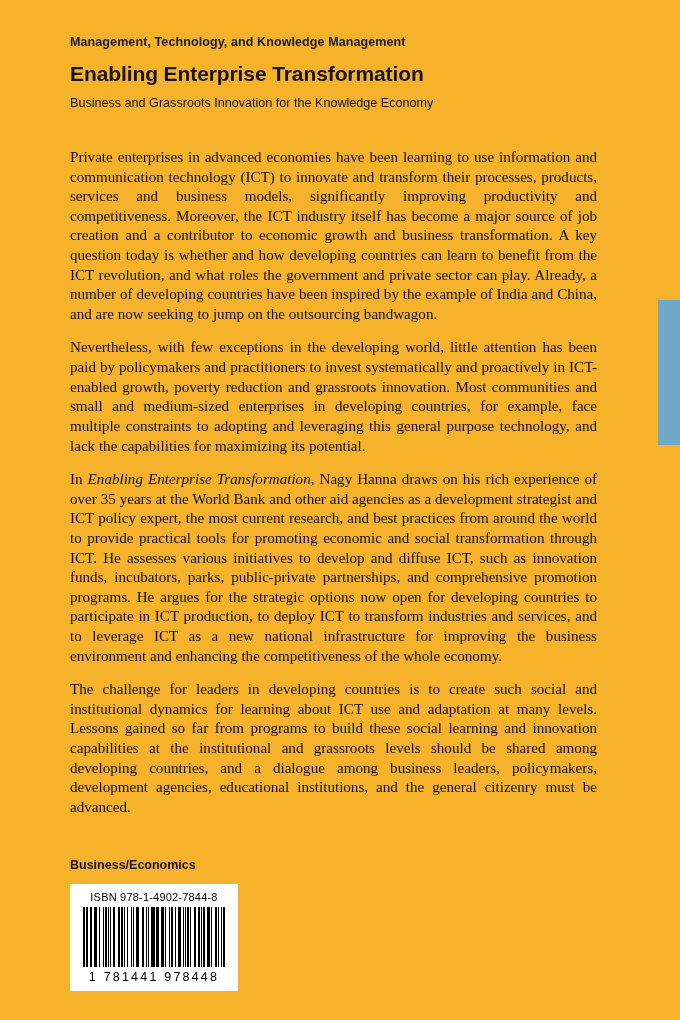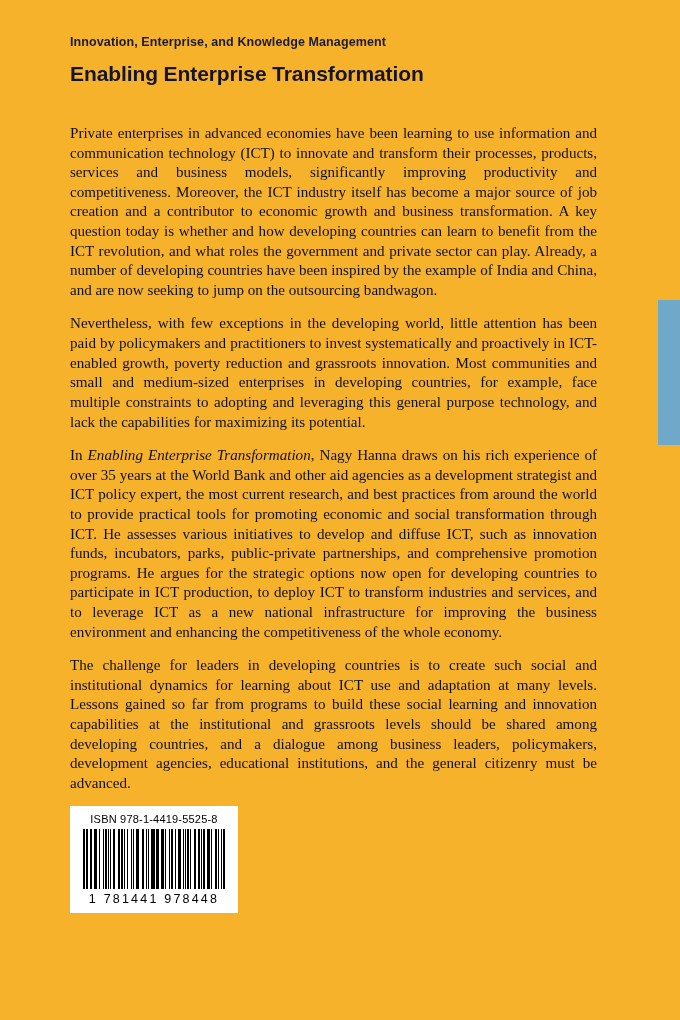--- a/index.html
+++ b/index.html
@@ -124,36 +124,38 @@
 </style>
 </head>
 <body>
 
 <div class="page">
 
   <div class="side-band"></div>
 
   <div class="content">
 
-    <div class="series-line">Innovation, Enterprise, and Knowledge Management</div>
+    <div class="series-line">Management, Technology, and Knowledge Management</div>
 
 
     <div class="book-title">Enabling Enterprise Transformation</div>
 
+    <div class="subtitle">Business and Grassroots Innovation for the Knowledge Economy</div>
 
     <div class="blurb">
       <p>Private enterprises in advanced economies have been learning to use information and communication technology (ICT) to innovate and transform their processes, products, services and business models, significantly improving productivity and competitiveness. Moreover, the ICT industry itself has become a major source of job creation and a contributor to economic growth and business transformation. A key question today is whether and how developing countries can learn to benefit from the ICT revolution, and what roles the government and private sector can play. Already, a number of developing countries have been inspired by the example of India and China, and are now seeking to jump on the outsourcing bandwagon.</p>
       <p>Nevertheless, with few exceptions in the developing world, little attention has been paid by policymakers and practitioners to invest systematically and proactively in ICT-enabled growth, poverty reduction and grassroots innovation. Most communities and small and medium-sized enterprises in developing countries, for example, face multiple constraints to adopting and leveraging this general purpose technology, and lack the capabilities for maximizing its potential.</p>
       <p><span>In </span><em>Enabling Enterprise Transformation</em><span>, Nagy Hanna draws on his rich experience of over 35 years at the World Bank and other aid agencies as a development strategist and ICT policy expert, the most current research, and best practices from around the world to provide practical tools for promoting economic and social transformation through ICT. He assesses various initiatives to develop and diffuse ICT, such as innovation funds, incubators, parks, public-private partnerships, and comprehensive promotion programs. He argues for the strategic options now open for developing countries to participate in ICT production, to deploy ICT to transform industries and services, and to leverage ICT as a new national infrastructure for improving the business environment and enhancing the competitiveness of the whole economy.</span></p>
       <p>The challenge for leaders in developing countries is to create such social and institutional dynamics for learning about ICT use and adaptation at many levels. Lessons gained so far from programs to build these social learning and innovation capabilities at the institutional and grassroots levels should be shared among developing countries, and a dialogue among business leaders, policymakers, development agencies, educational institutions, and the general citizenry must be advanced.</p>
     </div>
 
+    <div class="category">Business/Economics</div>
 
     <div class="barcode-box">
-      <div class="isbn-text">ISBN 978-1-4419-5525-8</div>
+      <div class="isbn-text">ISBN 978-1-4902-7844-8</div>
       <div class="bars" id="bars">
           <span style="width: 2px;"></span>
           <span style="width: 1px; background: transparent;"></span>
           <span style="width: 2px;"></span>
           <span style="width: 3px; background: transparent;"></span>
           <span style="width: 2px;"></span>
           <span style="width: 2px; background: transparent;"></span>
           <span style="width: 3px;"></span>
           <span style="width: 3px; background: transparent;"></span>
           <span style="width: 1px;"></span>

